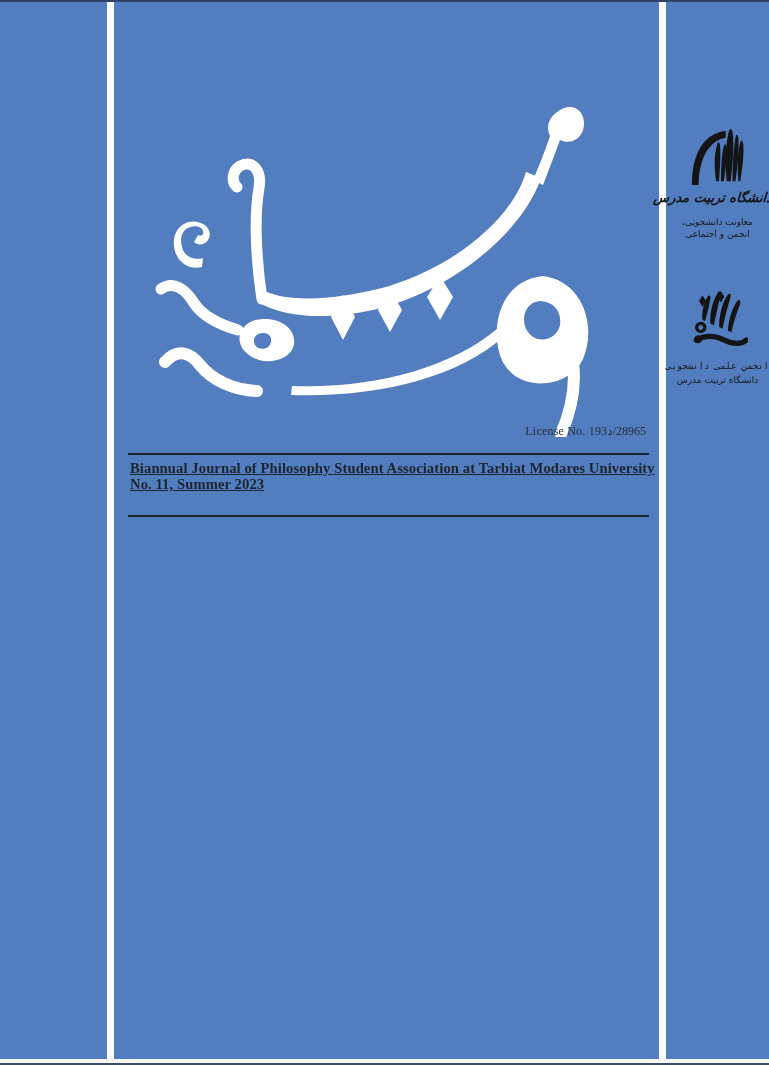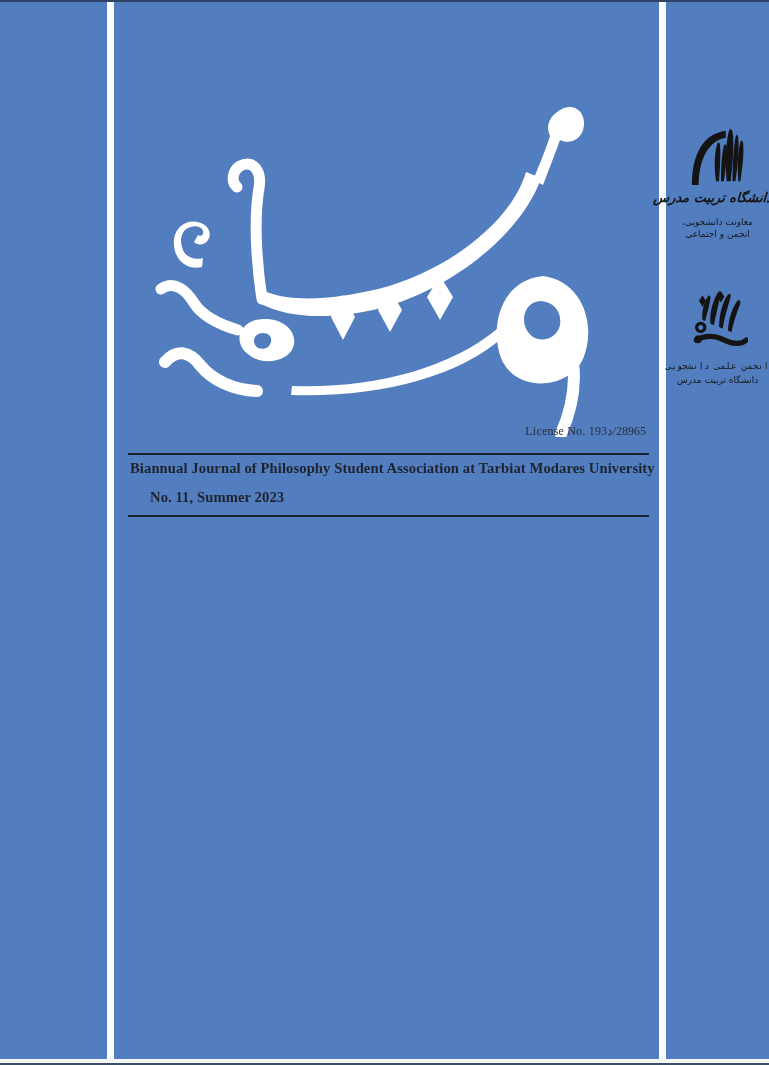--- a/index.html
+++ b/index.html
@@ -28,24 +28,24 @@
   
   .license{
     position:absolute;top:424px;right:123px;z-index:2;
     font-size:12px;color:#27303c;letter-spacing:.2px;white-space:nowrap;
   }
   .rule{position:absolute;left:128px;width:521px;height:2.5px;background:#1d242e;z-index:2;}
   .rule-top{top:452.5px;}
   .rule-bottom{top:514.5px;}
   .jline{
     position:absolute;left:130px;z-index:2;color:#1d242e;
-    font-weight:bold;font-size:14.6px;letter-spacing:.1px;white-space:nowrap;
+    font-weight:bold;font-size:14.6px;letter-spacing:.1px;white-space:nowrap;text-decoration:underline;
   }
   .jline1{top:460px;}
-  .jline2{top:489px;margin-left:20px;}
+  .jline2{top:476px;}
 
   
   .logo-col{position:absolute;left:666px;top:0;width:103px;height:1065px;z-index:2;}
   .uni-icon{position:absolute;left:24px;top:125px;width:58px;height:62px;}
   .uni-name{
     position:absolute;left:-2px;top:190px;width:108px;text-align:center;
     direction:rtl;font-family:"DejaVu Sans", sans-serif;
     font-weight:bold;font-style:italic;font-size:13px;color:#141414;
     transform:skewX(-4deg);white-space:nowrap;
   }

